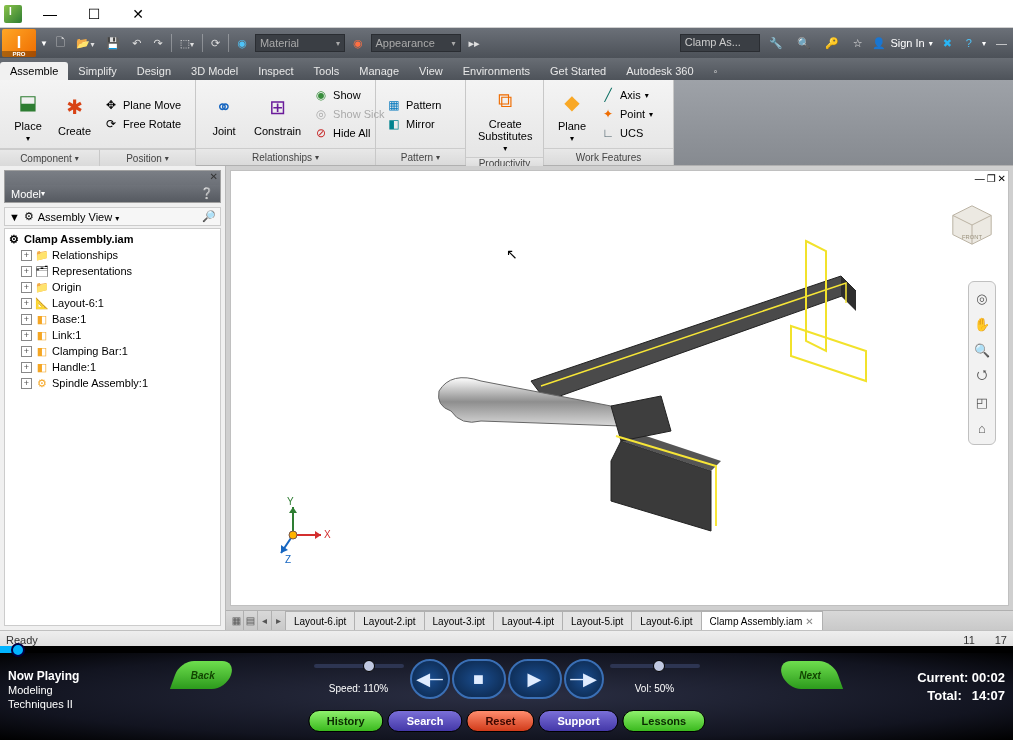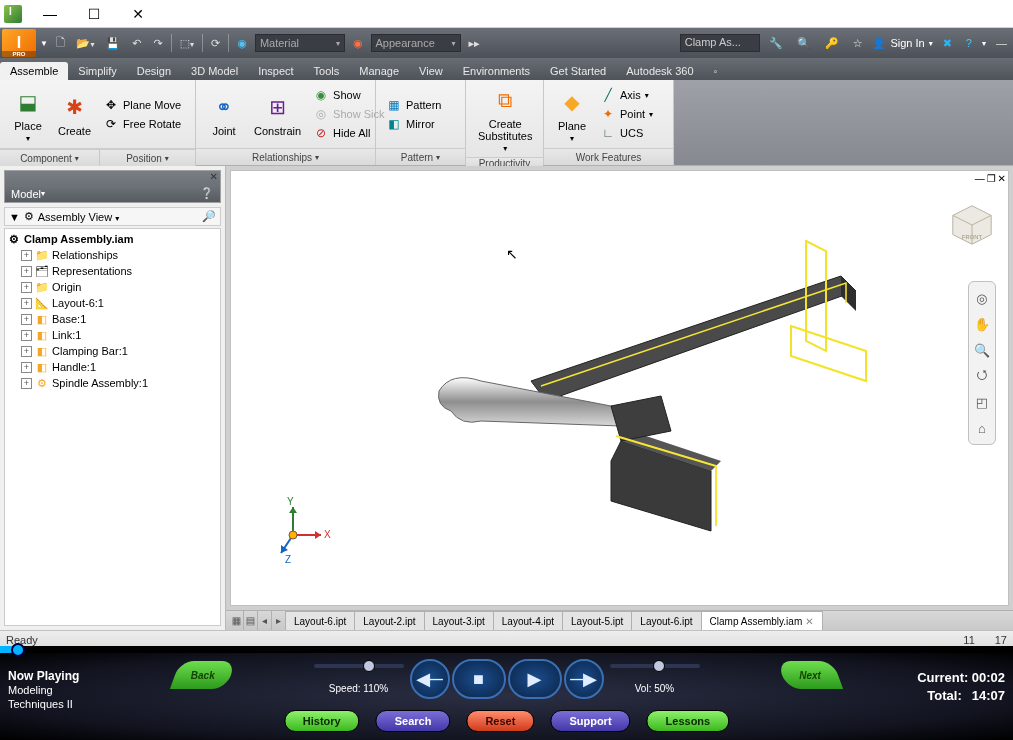--- a/index.html
+++ b/index.html
@@ -92,21 +92,21 @@
 .player .nav-arrows { position:absolute; top:10px; left:175px; right:175px; display:flex; justify-content:space-between;}
 .player .arrow-btn { width:56px; height:28px; background: linear-gradient(#6ede4e,#2c9a1c); border-radius:14px 14px 14px 0; transform:skewX(-20deg); display:flex;align-items:center; justify-content:center; font-size:10px; font-style:italic; color:#114400; font-weight:bold; cursor:pointer;}
 .player .arrow-btn.next { border-radius:14px 14px 0 14px; transform:skewX(20deg);}
 .player .center { position:absolute; top:8px; left:250px; right:250px; display:flex; align-items:center; justify-content:center; gap:6px;}
 .player .transport { display:flex; align-items:center; gap:2px;}
 .player .pbtn { width:40px; height:40px; border-radius:50%; background: radial-gradient(#1a4d8f,#0b2445); border:2px solid #3a6fb5; display:flex;align-items:center;justify-content:center; font-size:18px; color:#e0ecff; cursor:pointer;}
 .player .pbtn.big { width:54px; height:40px; border-radius:20px; }
 .player .slider-wrap { display:flex; flex-direction:column; align-items:center; gap:15px; font-size:10px; }
 .player .slider { width:90px; height:4px; background:#2d3552; border-radius:2px; position:relative;}
 .player .slider .thumb { position:absolute; top:-4px; width:12px;height:12px;border-radius:50%;background:#c0c8e0;border:1px solid #000;}
-.player .btn-row { position:absolute; bottom:8px; left:50%; transform:translateX(-50%); display:flex; gap:16px; }
+.player .btn-row { position:absolute; bottom:8px; left:50%; transform:translateX(-50%); display:flex; gap:4px; }
 .player .panel-btn { padding:4px 18px; border-radius:12px; font-size:11px; font-weight:bold; cursor:pointer; border:1px solid #000; }
 .player .green { background: linear-gradient(#8ef06c,#3ab91e); color:#0a2a00; }
 .player .purple { background: linear-gradient(#7a6fd8,#4438a8); color:#fff; }
 .player .red { background: linear-gradient(#ff8d6e,#d13b1a); color:#3a0800; }
 .arrow-down{font-size:8px;color:inherit;}
 </style>
 </head>
 <body>
 
 <div class="titlebar">

